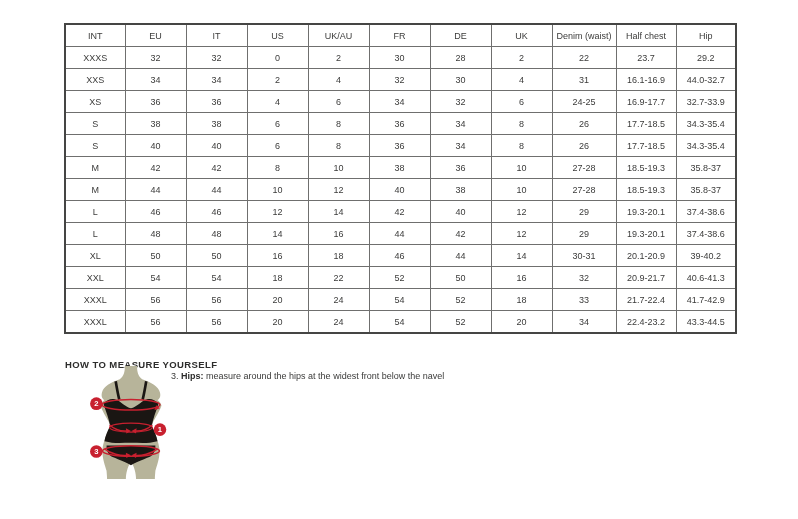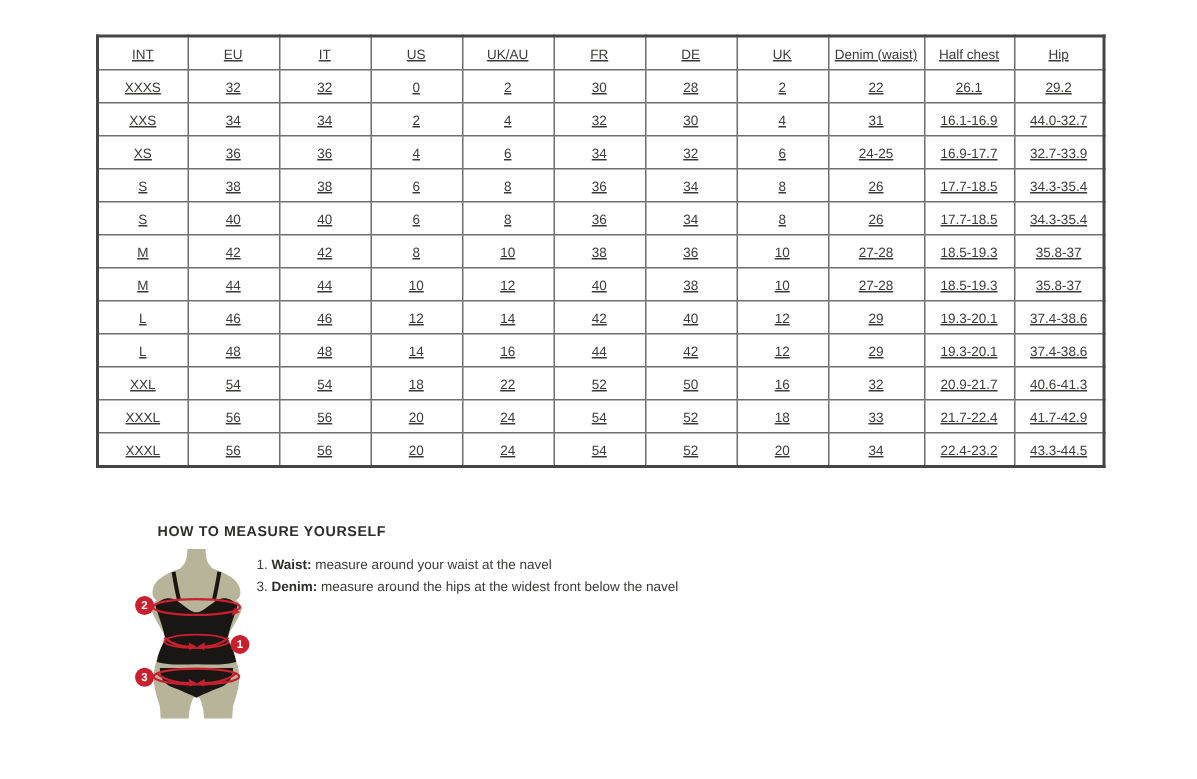--- a/index.html
+++ b/index.html
@@ -12,41 +12,39 @@
     overflow: hidden;
   }
   .page { position: absolute; inset: 0; }
 
   
   table.size-table {
     position: absolute; left: 64px; top: 23px;
     border-collapse: collapse;
     table-layout: fixed;
     border: 2px solid #454544;
-    text-decoration: underline;
   }
   table.size-table th, table.size-table td {
     border: 1px solid #6f6f6e;
     height: 21px;
     padding: 0 2px;
     font-size: 9px;
     font-weight: 400;
     text-align: center;
     vertical-align: middle;
     color: #3b3b3a;
     white-space: nowrap;
   }
 
   
   .measure-title {
-    position: absolute; left: 65px; top: 349px;
+    position: absolute; left: 65px; top: 359px;
     font-size: 9.5px; font-weight: 700;
     letter-spacing: 0.4px;
     color: #2d2d2c;
-    margin-left: 40px;
   }
   .steps {
     position: absolute; left: 171px; top: 369px;
     font-size: 9px; line-height: 15px;
     color: #3b3b3a;
   }
   .step b { font-weight: 700; color: #2d2d2c; }
 
   .figure {
     position: absolute; left: 84px; top: 365px;
@@ -92,21 +90,21 @@
         <tr>
           <td>XXXS</td>
           <td>32</td>
           <td>32</td>
           <td>0</td>
           <td>2</td>
           <td>30</td>
           <td>28</td>
           <td>2</td>
           <td>22</td>
-          <td>26.1</td>
+          <td>23.7</td>
           <td>29.2</td>
         </tr>
         <tr>
           <td>XXS</td>
           <td>34</td>
           <td>34</td>
           <td>2</td>
           <td>4</td>
           <td>32</td>
           <td>30</td>
@@ -198,20 +196,33 @@
           <td>48</td>
           <td>48</td>
           <td>14</td>
           <td>16</td>
           <td>44</td>
           <td>42</td>
           <td>12</td>
           <td>29</td>
           <td>19.3-20.1</td>
           <td>37.4-38.6</td>
+        </tr>
+        <tr>
+          <td>XL</td>
+          <td>50</td>
+          <td>50</td>
+          <td>16</td>
+          <td>18</td>
+          <td>46</td>
+          <td>44</td>
+          <td>14</td>
+          <td>30-31</td>
+          <td>20.1-20.9</td>
+          <td>39-40.2</td>
         </tr>
         <tr>
           <td>XXL</td>
           <td>54</td>
           <td>54</td>
           <td>18</td>
           <td>22</td>
           <td>52</td>
           <td>50</td>
           <td>16</td>
@@ -326,17 +337,16 @@
         <text x="74.5" y="66.1" text-anchor="middle" font-size="7.5" font-weight="bold" fill="#ffffff" font-family="Liberation Sans, sans-serif">1</text>
       </g>
       <g>
         <circle cx="12" cy="85" r="6.2" fill="#c8202f"></circle>
         <text x="12" y="87.6" text-anchor="middle" font-size="7.5" font-weight="bold" fill="#ffffff" font-family="Liberation Sans, sans-serif">3</text>
       </g>
     </svg>
   </div>
 
   <div class="steps">
-    <div class="step"><span>1.</span> <b>Waist:</b> <span>measure around your waist at the navel</span></div>
-    <div class="step"><span>3.</span> <b>Denim:</b> <span>measure around the hips at the widest front below the navel</span></div>
+    <div class="step"><span>3.</span> <b>Hips:</b> <span>measure around the hips at the widest front below the navel</span></div>
   </div>
 
 </div>
 
 </body></html>

